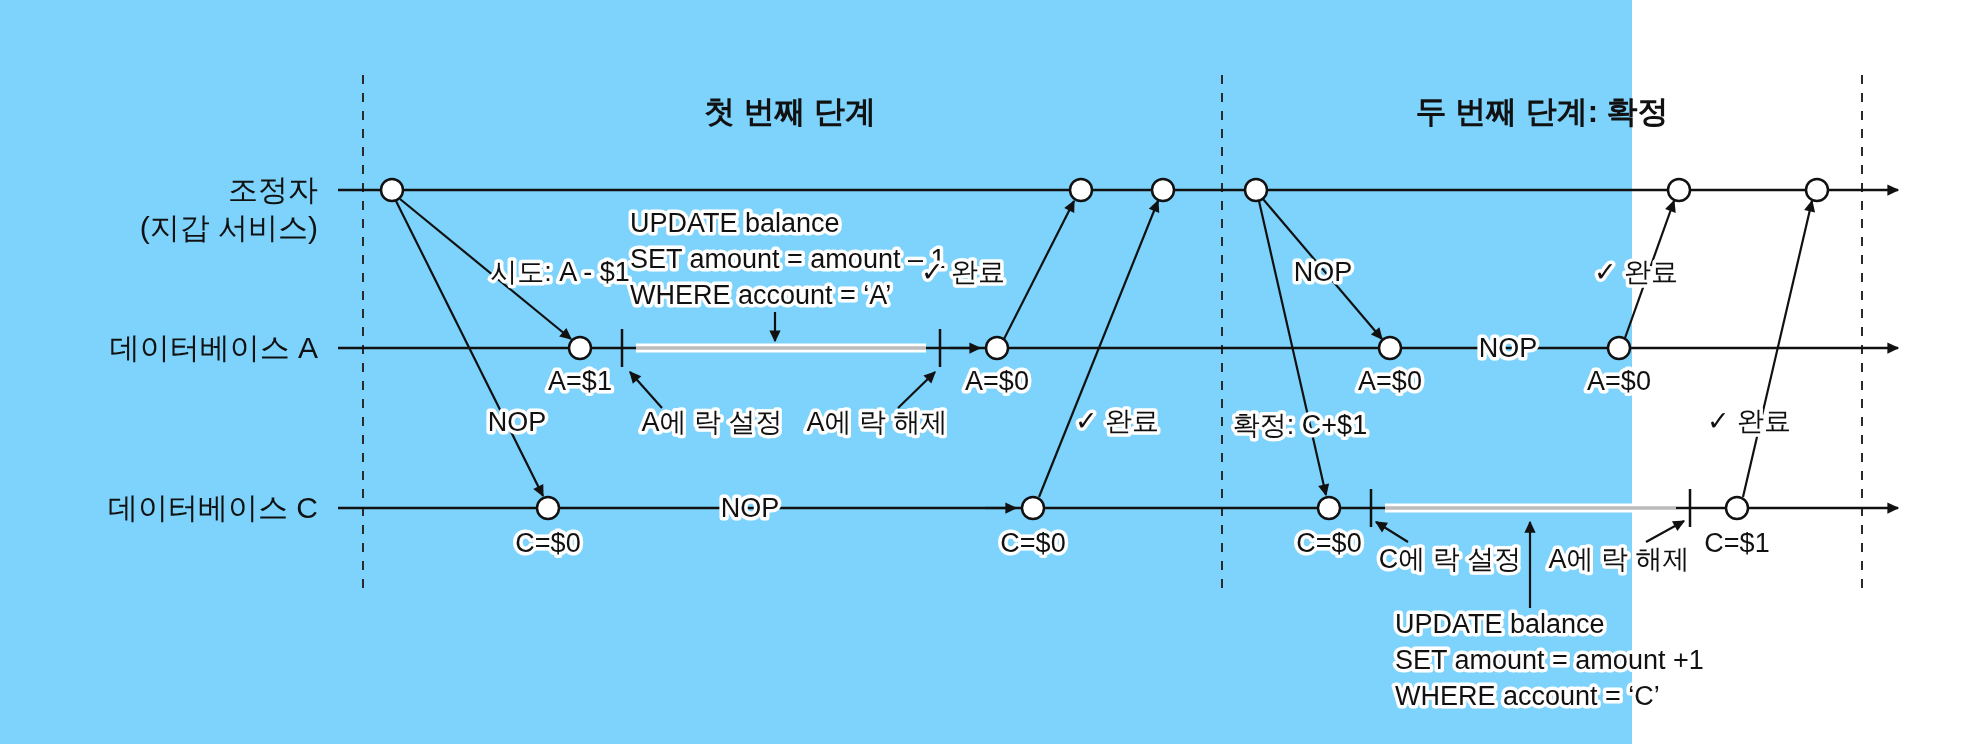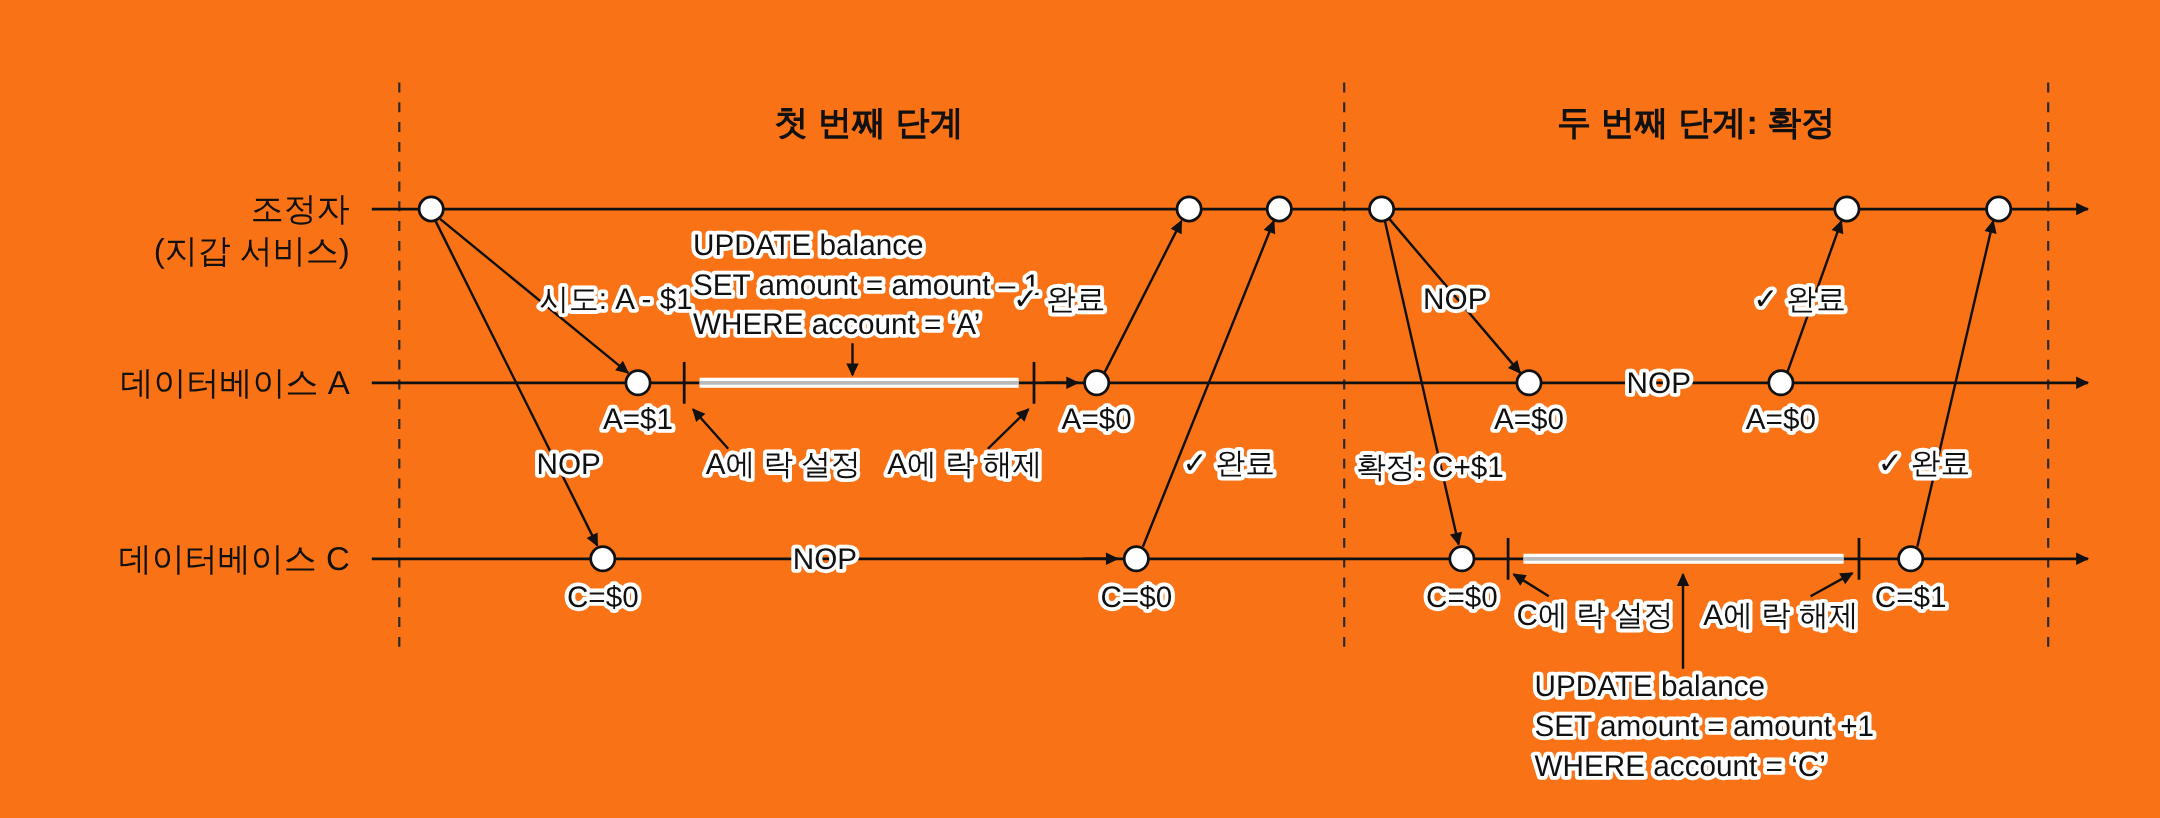--- a/index.html
+++ b/index.html
@@ -1,16 +1,16 @@
 <!DOCTYPE html>
 <html><head>
 <meta charset="utf-8">
 <style>
   html, body { margin: 0; padding: 0; background: #ffffff; }
-  .canvas { width: 1964px; height: 744px; background: #f97316; text-align: right; }
+  .canvas { width: 1632px; height: 744px; background: #7dd3fc; text-align: right; }
   svg { display: block; }
   text {
     font-family: "Liberation Sans", "DejaVu Sans", sans-serif;
     fill: #111111;
     font-size: 27px;
   }
   .title { font-size: 31px; font-weight: bold; }
   .lane  { font-size: 30px; }
   .mid   { text-anchor: middle; }
   .end   { text-anchor: end; }

